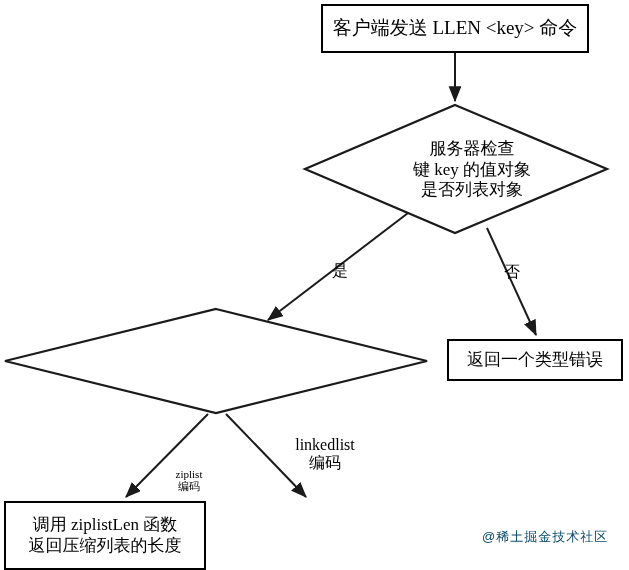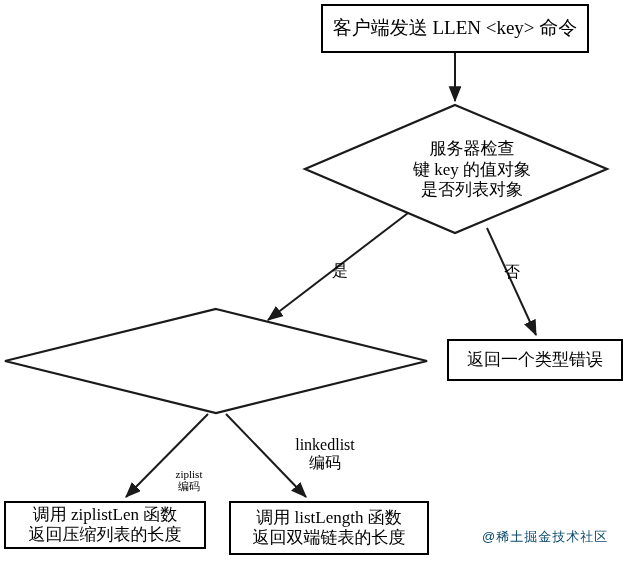--- a/index.html
+++ b/index.html
@@ -60,21 +60,21 @@
   .watermark {
     position: absolute;
     color: #0c4a6e;
     font-family: "Liberation Sans", "DejaVu Sans", sans-serif;
     letter-spacing: 1px;
     white-space: nowrap;
   }
   
   #node-start      { left: 321px; top: 4px;   width: 268px; height: 49px;  font-size: 19px; }
   #node-type-error { left: 447px; top: 339px; width: 176px; height: 42px;  font-size: 17px; }
-  #node-ziplist-fn { left: 4px;   top: 501px; width: 202px; height: 48px;  font-size: 17px; }
+  #node-ziplist-fn { left: 4px;   top: 501px; width: 202px; height: 69px;  font-size: 17px; }
   #node-listlen-fn { left: 229px; top: 501px; width: 200px; height: 54px;  font-size: 17px; }
 
   #label-check-list { left: 352px; top: 139px; width: 240px; font-size: 17px; }
   #label-encoding   { left: 96px;  top: 344px; width: 240px; font-size: 17px; }
 
   #label-yes  { left: 326px; top: 262px; width: 28px; font-size: 16px; }
   #label-no   { left: 498px; top: 263px; width: 28px; font-size: 16px; }
   #label-ziplist-enc    { left: 153px; top: 428px; width: 72px; font-size: 11px; margin-top: 40px; }
   #label-linkedlist-enc { left: 279px; top: 436px; width: 92px; font-size: 16px; }
 
@@ -118,24 +118,20 @@
 
   <div class="node box" id="node-type-error">
     <span class="node-text">返回一个类型错误</span>
   </div>
 
   <div class="node box" id="node-ziplist-fn">
     <span class="node-text">调用 ziplistLen 函数
 返回压缩列表的长度</span>
   </div>
 
-  <div class="node box" id="node-listlen-fn">
-    <span class="node-text">调用 listLength 函数
-返回双端链表的长度</span>
-  </div>
 
   <div class="edge-label" id="label-yes">是</div>
 
   <div class="edge-label" id="label-no">否</div>
 
   <div class="edge-label" id="label-ziplist-enc">ziplist
 编码</div>
 
   <div class="edge-label" id="label-linkedlist-enc">linkedlist
 编码</div>

